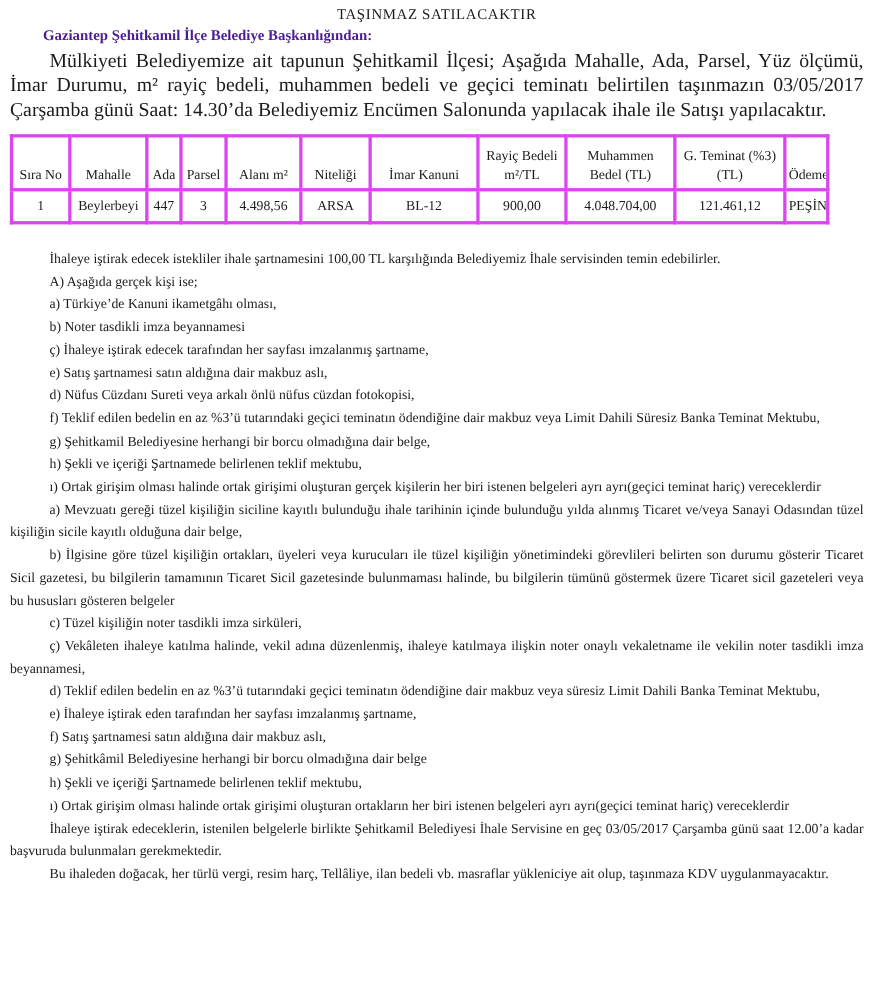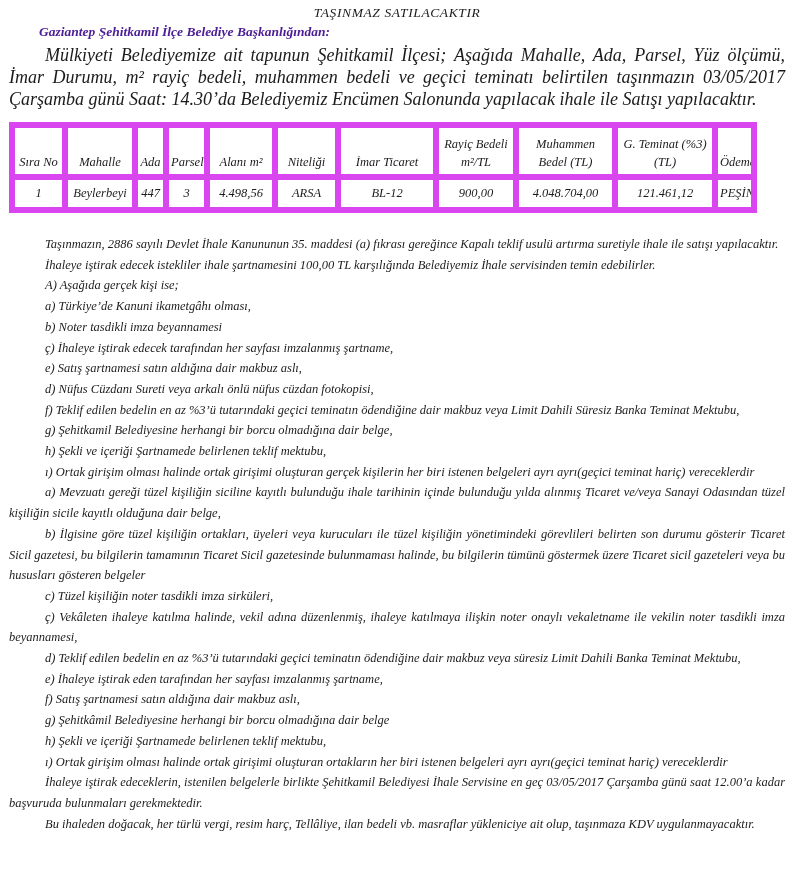--- a/index.html
+++ b/index.html
@@ -5,21 +5,20 @@
   html, body { margin: 0; padding: 0; background: #ffffff; }
   .page {
     width: 794px;
     height: 894px;
     box-sizing: border-box;
     padding: 4px 9px 0 9px;
     background: #ffffff;
     font-family: "Liberation Serif", "DejaVu Serif", serif;
     color: #1b1b1b;
     overflow: hidden;
-    font-style: italic;
   }
   .doc-title {
     text-align: center;
     font-size: 13.5px;
     font-weight: normal;
     letter-spacing: 0.6px;
     margin: 0;
     line-height: 17px;
   }
   .doc-heading {
@@ -37,21 +36,21 @@
     text-indent: 36px;
   }
   table.sale-table {
     border-collapse: collapse;
     width: 742px;
     margin-top: 12px;
     font-size: 12.5px;
     table-layout: fixed;
   }
   .sale-table th, .sale-table td {
-    border: 6px solid #d946ef;
+    border: 3px solid #d946ef;
     text-align: center;
     padding: 1px 2px;
     overflow: hidden;
   }
   .sale-table th {
     font-weight: normal;
     vertical-align: bottom;
     white-space: pre-line;
     height: 42px;
     line-height: 18px;
@@ -98,21 +97,21 @@
         <col style="width:39px">
     </colgroup>
     <thead>
       <tr>
           <th>Sıra No</th>
           <th>Mahalle</th>
           <th>Ada</th>
           <th>Parsel</th>
           <th>Alanı m²</th>
           <th>Niteliği</th>
-          <th>İmar Ticaret</th>
+          <th>İmar Kanuni</th>
           <th>Rayiç Bedeli
 m²/TL</th>
           <th>Muhammen
 Bedel (TL)</th>
           <th>G. Teminat (%3)
 (TL)</th>
           <th>Ödeme</th>
         </tr>
     </thead>
     <tbody>
@@ -127,21 +126,20 @@
           <td>900,00</td>
           <td>4.048.704,00</td>
           <td>121.461,12</td>
           <td>PEŞİN</td>
         </tr>
       </tbody>
   </table>
 
   <div class="doc-body">
     <div>
-        <p>Taşınmazın, 2886 sayılı Devlet İhale Kanununun 35. maddesi (a) fıkrası gereğince Kapalı teklif usulü artırma suretiyle ihale ile satışı yapılacaktır.</p>
         <p>İhaleye iştirak edecek istekliler ihale şartnamesini 100,00 TL karşılığında Belediyemiz İhale servisinden temin edebilirler.</p>
         <p>A) Aşağıda gerçek kişi ise;</p>
         <p>a) Türkiye’de Kanuni ikametgâhı olması,</p>
         <p>b) Noter tasdikli imza beyannamesi</p>
         <p>ç) İhaleye iştirak edecek tarafından her sayfası imzalanmış şartname,</p>
         <p>e) Satış şartnamesi satın aldığına dair makbuz aslı,</p>
         <p>d) Nüfus Cüzdanı Sureti veya arkalı önlü nüfus cüzdan fotokopisi,</p>
         <p>f) Teklif edilen bedelin en az %3’ü tutarındaki geçici teminatın ödendiğine dair makbuz veya Limit Dahili Süresiz Banka Teminat Mektubu,</p>
         <p>g) Şehitkamil Belediyesine herhangi bir borcu olmadığına dair belge,</p>
         <p>h) Şekli ve içeriği Şartnamede belirlenen teklif mektubu,</p>

